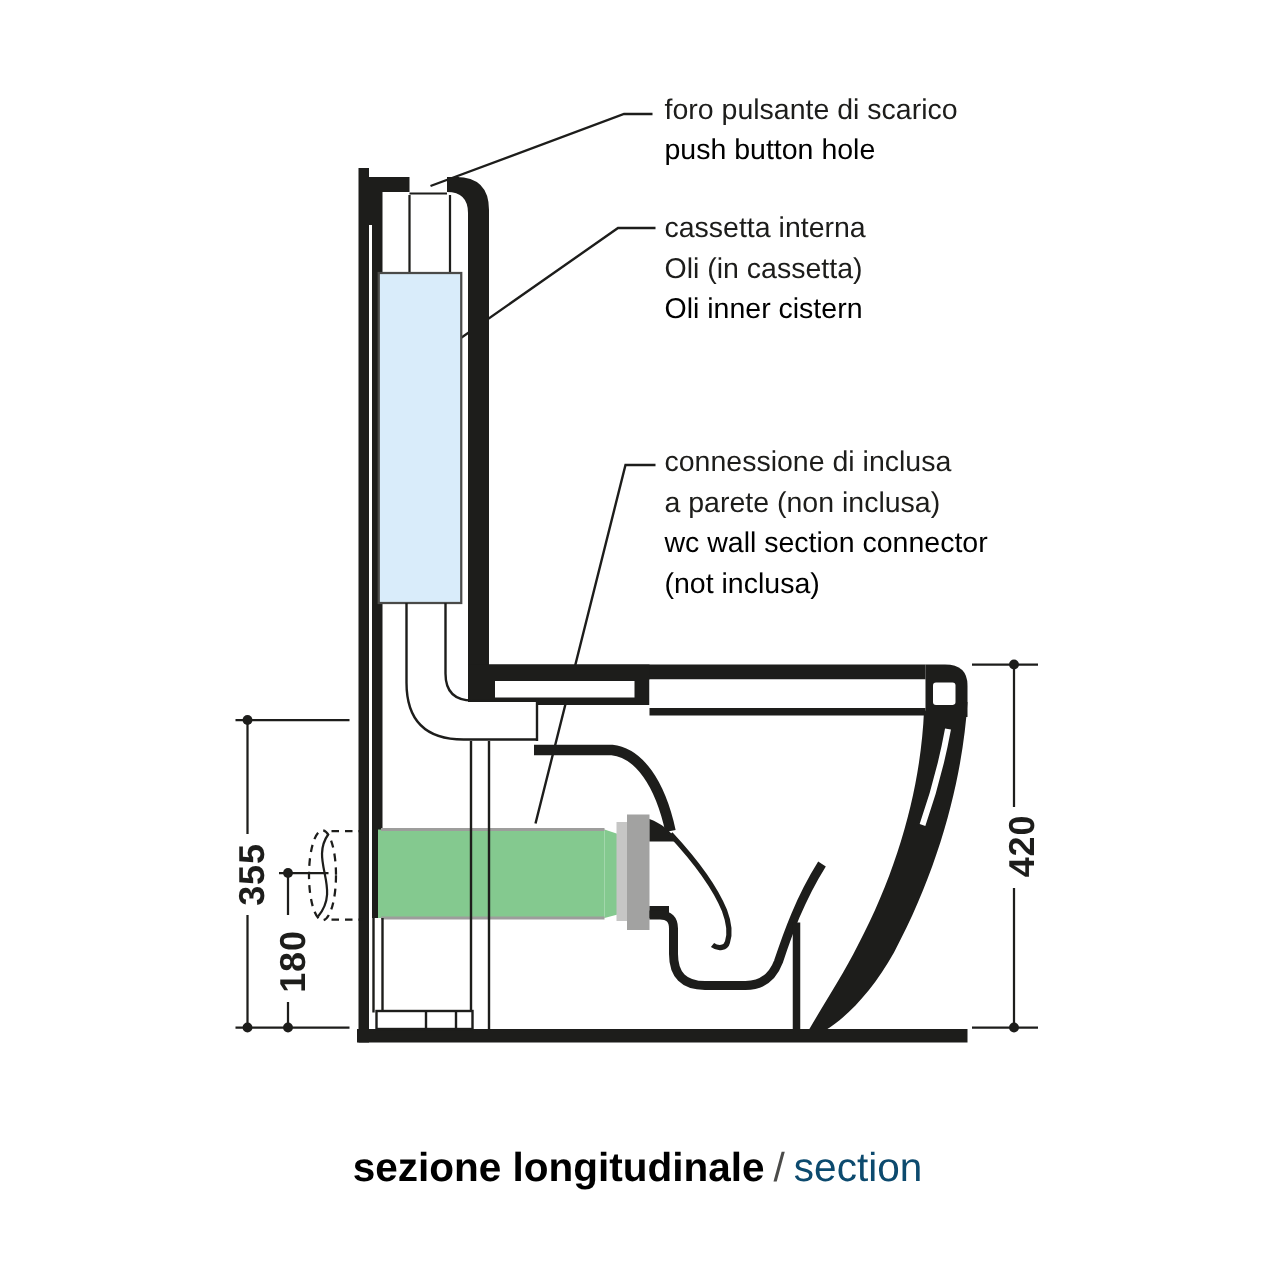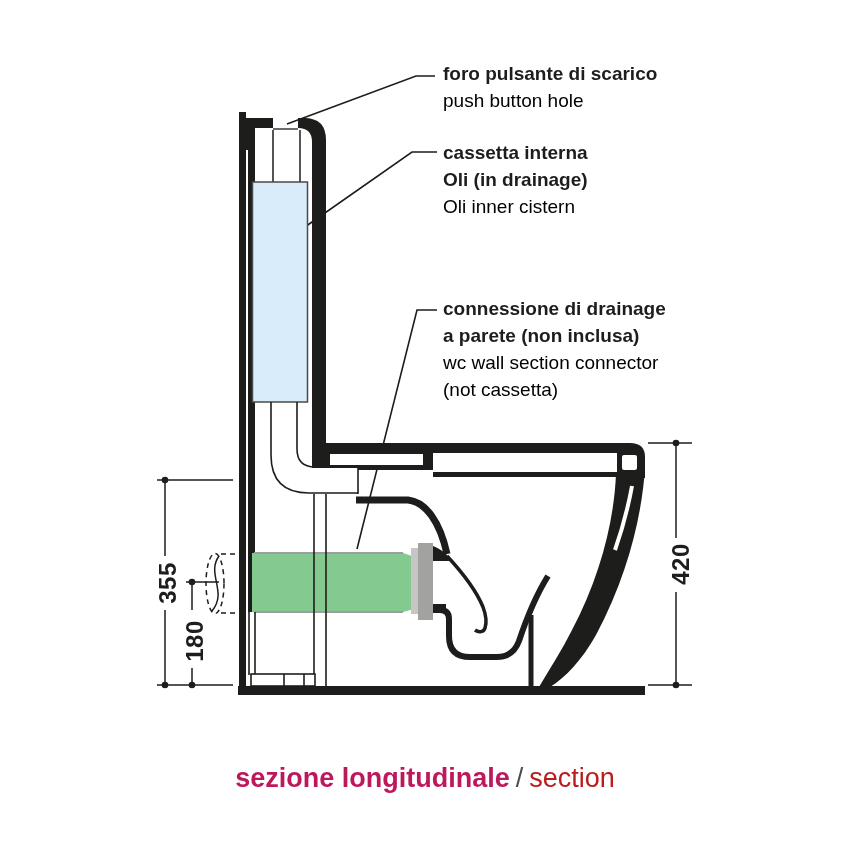--- a/index.html
+++ b/index.html
@@ -2,30 +2,30 @@
 <html><head>
 <meta charset="utf-8">
 <style>
   html,body{margin:0;padding:0;background:#fff;}
   #stage{
     position:relative;width:850px;height:850px;background:#ffffff;overflow:hidden;
     font-family:"Liberation Sans","DejaVu Sans",sans-serif;
   }
   #stage svg{position:absolute;left:0;top:0;}
   .callout{position:absolute;font-size:19px;line-height:27px;white-space:nowrap;}
-  .it{font-weight:700;color:#1d1d1b;}
+  .it{font-weight:400;color:#1d1d1b;}
   .it-strong{font-weight:800;color:#1d1d1b;}
   .en{font-weight:400;color:#000000;}
   .caption{
     position:absolute;left:0;right:0;top:762px;text-align:center;
     font-size:27px;line-height:32px;white-space:nowrap;
   }
-  .caption .cap-it{font-weight:700;color:#be185d;}
+  .caption .cap-it{font-weight:700;color:#000000;}
   .caption .cap-sep{font-weight:300;color:#4b4b49;padding:0 6px;}
-  .caption .cap-en{font-weight:400;color:#b91c1c;}
+  .caption .cap-en{font-weight:400;color:#0c4a6e;}
   .dimtext{font-size:24px;font-weight:700;fill:#1d1d1b;letter-spacing:0.5px;}
 </style>
 </head>
 <body>
 
 <div id="stage">
 
 <svg width="850" height="850" viewBox="0 0 850 850">
   <g fill="none" stroke="#1d1d1b" stroke-width="1.6">
     <path d="M435 76 H416 L287 124"></path>
@@ -143,28 +143,28 @@
   </g>
 </svg>
 
 <div class="callout" style="left:443px;top:60px;">
   <div><span class="it">foro pulsante di scarico</span></div>
   <div><span class="en">push button hole</span></div>
 </div>
 
 <div class="callout" style="left:443px;top:139px;">
   <div><span class="it">cassetta interna</span></div>
-  <div><span class="it">Oli (in drainage)</span></div>
+  <div><span class="it">Oli (in cassetta)</span></div>
   <div><span class="en">Oli inner cistern</span></div>
 </div>
 
 <div class="callout" style="left:443px;top:295px;">
-  <div><span class="it">connessione di drainage</span></div>
+  <div><span class="it">connessione di inclusa</span></div>
   <div><span class="it">a parete (non inclusa)</span></div>
   <div><span class="en">wc wall section connector</span></div>
-  <div><span class="en">(not cassetta)</span></div>
+  <div><span class="en">(not inclusa)</span></div>
 </div>
 
 <div class="caption">
   <span class="cap-it">sezione longitudinale</span><span class="cap-sep">/</span><span class="cap-en">section</span>
 </div>
 
 </div>
 
 </body></html>

